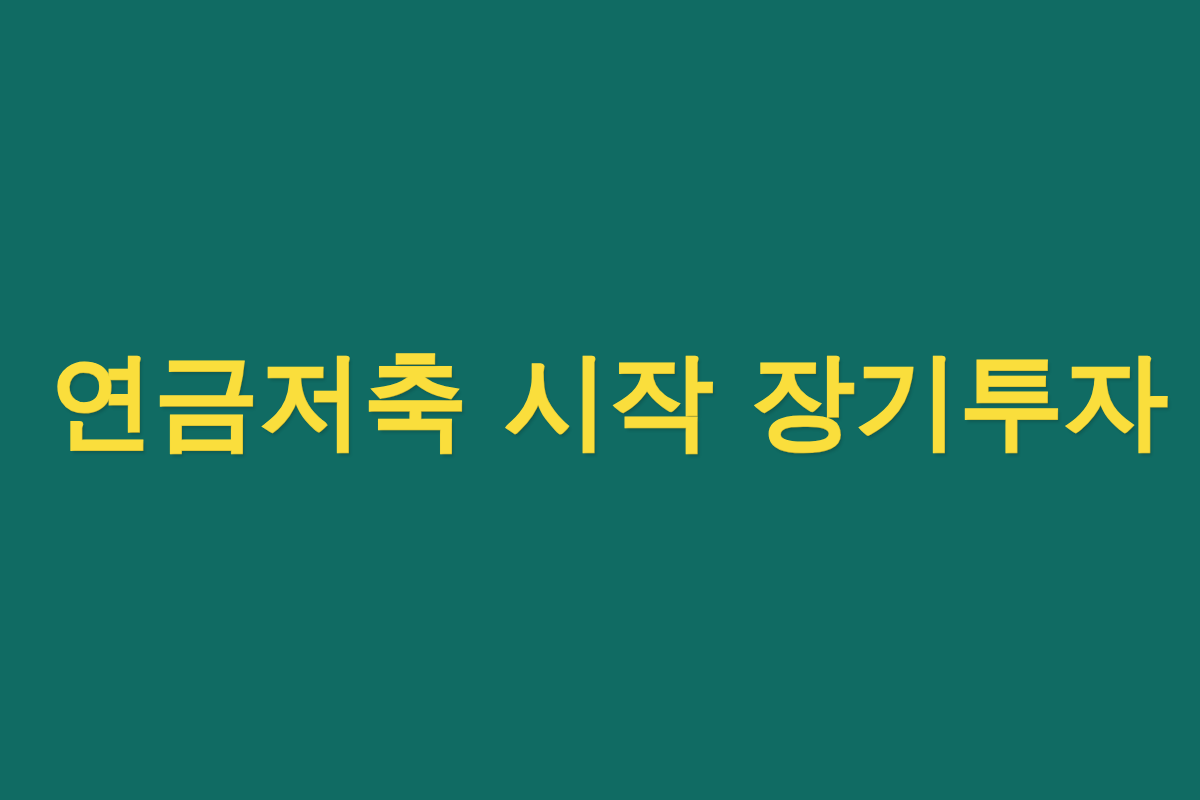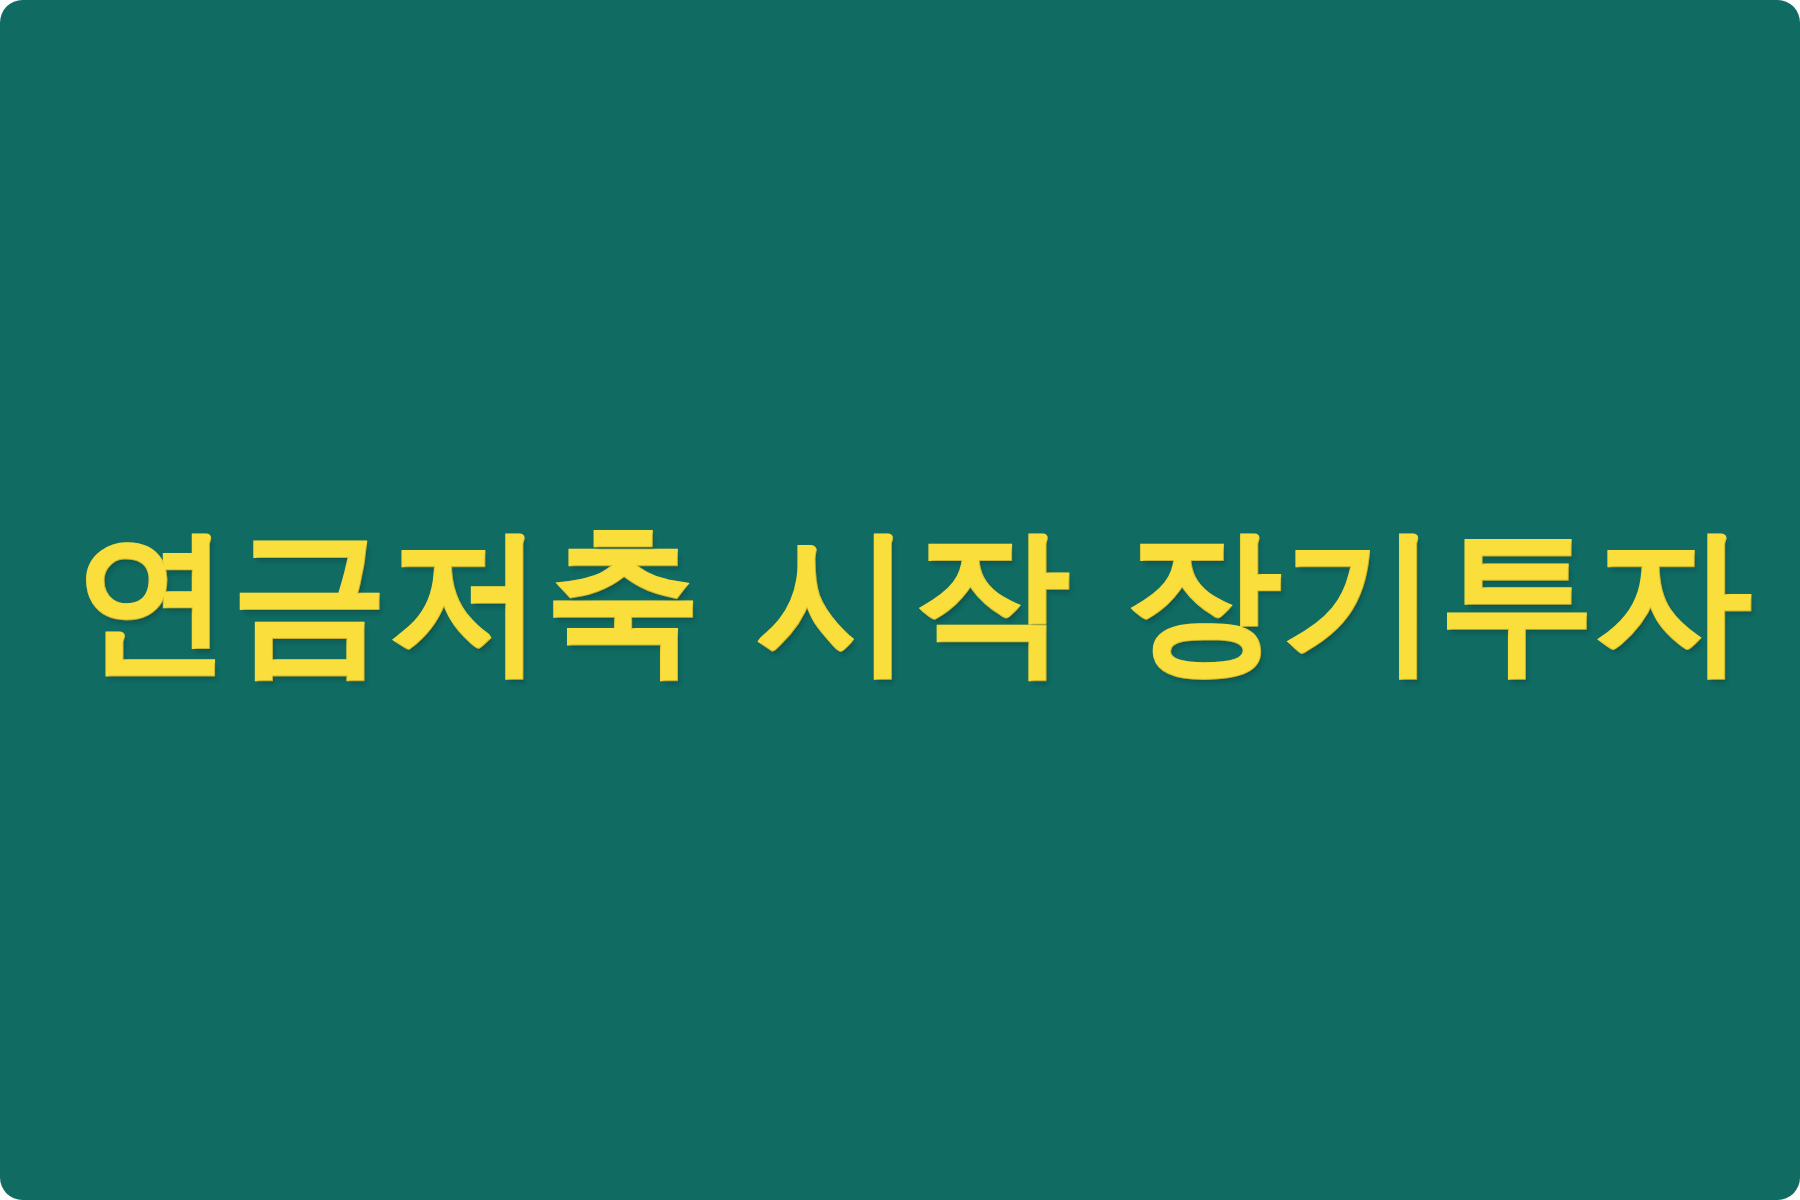--- a/index.html
+++ b/index.html
@@ -18,21 +18,20 @@
   #banner {
     position: relative;
     width: 1200px;
     height: 800px;
     box-sizing: border-box;
     display: flex;
     align-items: center;
     justify-content: center;
     background: #106B63;
     overflow: hidden;
-    border-radius: 15px;
   }
 
   #title-block {
     width: 1100px;
     text-align: center;
     user-select: none;
   }
 
   .title-line {
     display: block;

